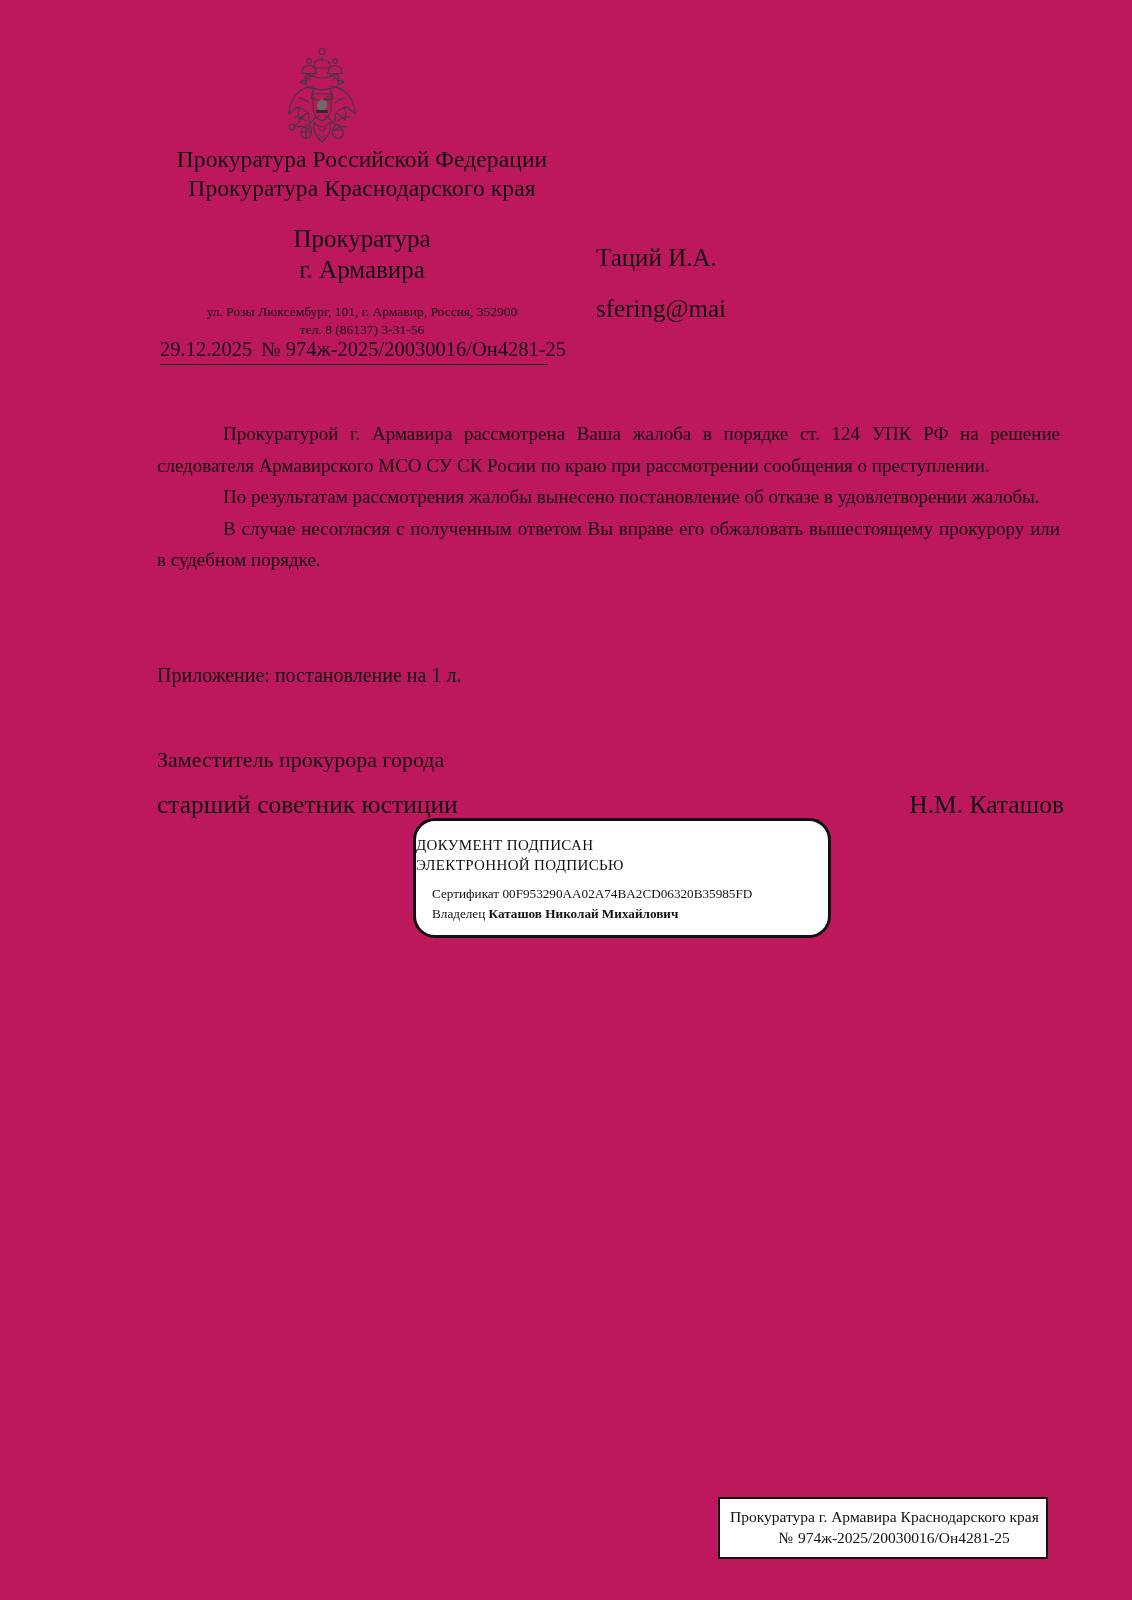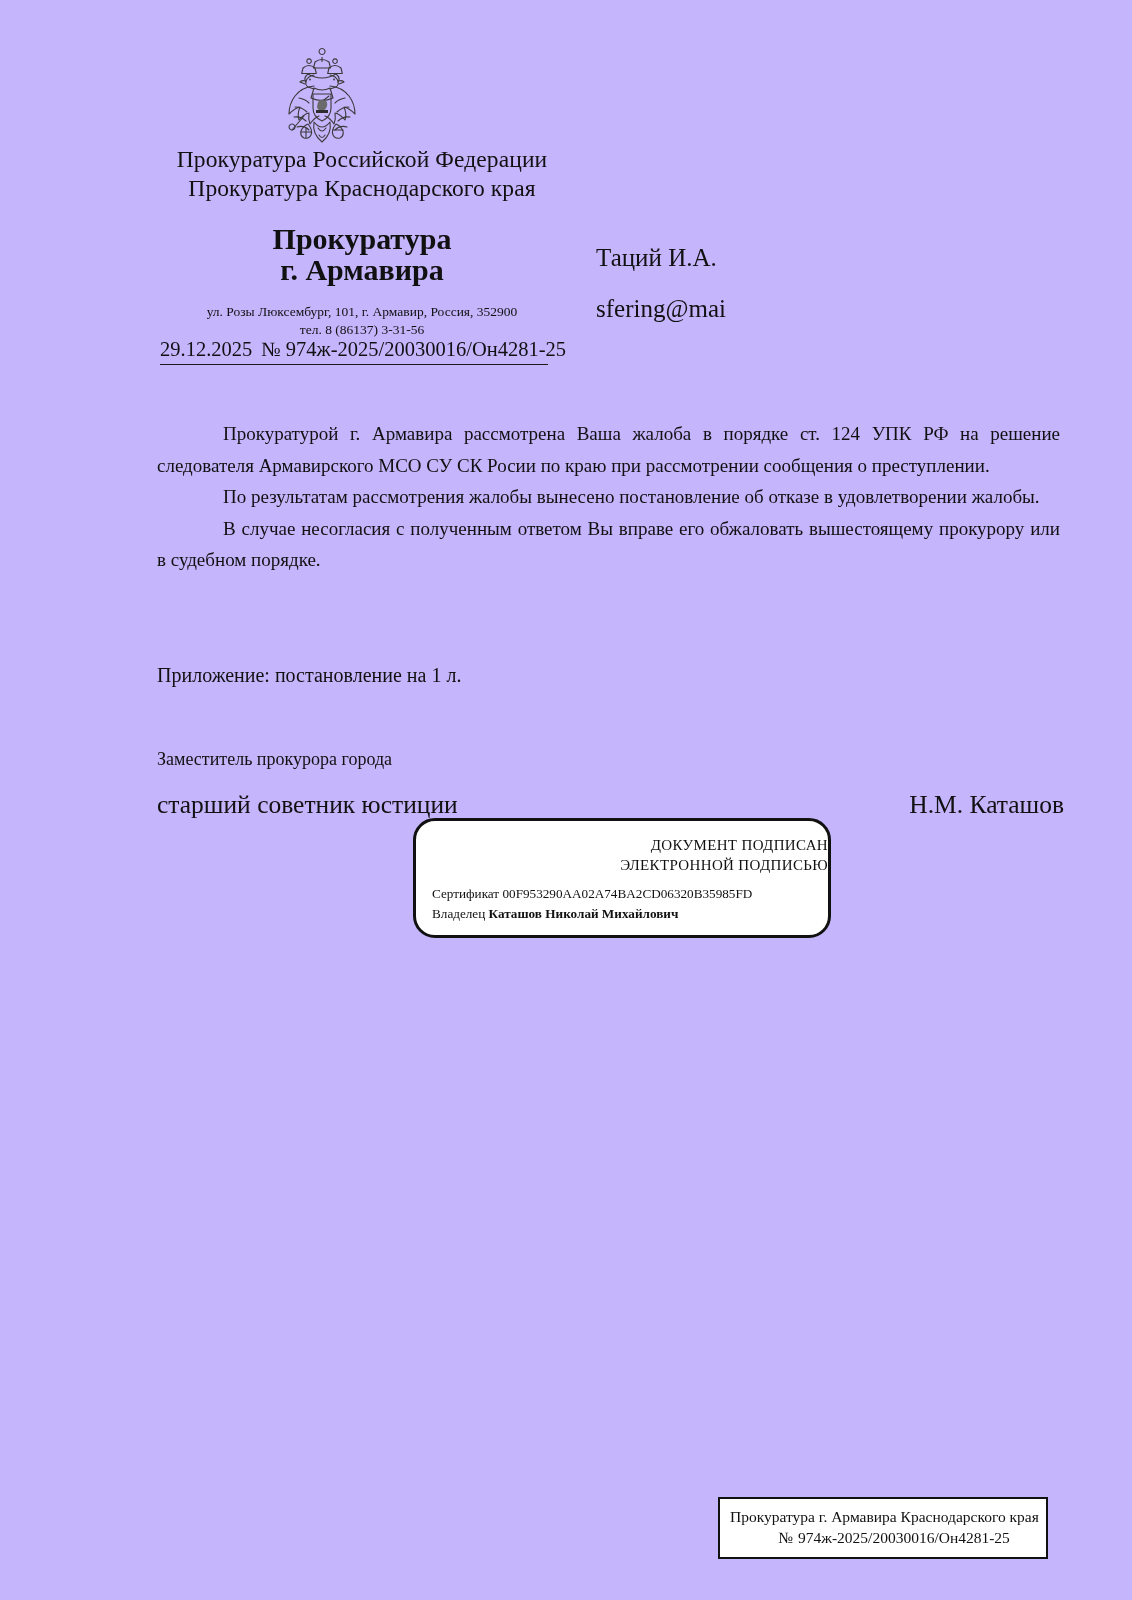--- a/index.html
+++ b/index.html
@@ -5,21 +5,21 @@
 <style>
   html, body {
     margin: 0;
     padding: 0;
     background: #ffffff;
   }
   .page {
     position: relative;
     width: 1132px;
     height: 1600px;
-    background: #c4b5fd;
+    background: #be185d;
     margin: 0 auto;
     overflow: hidden;
     font-family: "Liberation Serif", "DejaVu Serif", serif;
     color: #111111;
     -webkit-font-smoothing: antialiased;
   }
 
   
   .emblem {
     position: absolute;
@@ -39,22 +39,22 @@
     text-align: center;
   }
   .lh-line {
     font-size: 23.5px;
     line-height: 29px;
     letter-spacing: .1px;
     white-space: nowrap;
   }
   .org-name {
     margin-top: 20px;
-    font-size: 30px;
-    font-weight: bold;
+    font-size: 25px;
+    font-weight: normal;
     line-height: 31px;
   }
   .address {
     margin-top: 18px;
     font-size: 13.5px;
     line-height: 18px;
   }
 
   
   .addressee {
@@ -111,21 +111,21 @@
     width: 903px;
     font-size: 20px;
     line-height: 31.5px;
   }
 
   
   .sig-role1 {
     position: absolute;
     left: 157px;
     top: 744px;
-    font-size: 18px;
+    font-size: 22px;
     line-height: 31.5px;
   }
   .sig-role2 {
     position: absolute;
     left: 157px;
     top: 789px;
     font-size: 25.5px;
     line-height: 31.5px;
   }
   .sig-name {
@@ -143,21 +143,21 @@
     left: 413px;
     top: 818px;
     width: 418px;
     height: 120px;
     border: 3.4px solid #111111;
     border-radius: 22px;
     box-sizing: border-box;
     background: #ffffff;
   }
   .esign-title {
-    text-align: right;
+    text-align: left;
     font-size: 15px;
     line-height: 20px;
     letter-spacing: .35px;
     padding-top: 14px;
   }
   .esign-title div { white-space: nowrap; }
   .esign-details {
     margin-top: 9px;
     padding-left: 16px;
     font-size: 13.2px;

